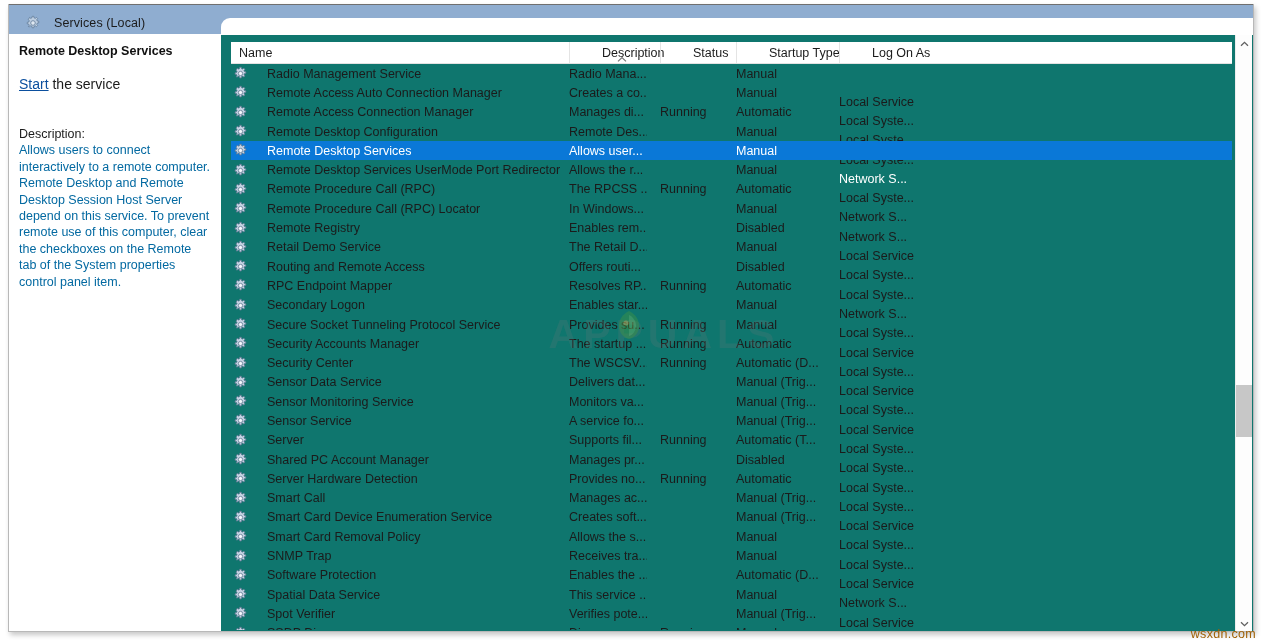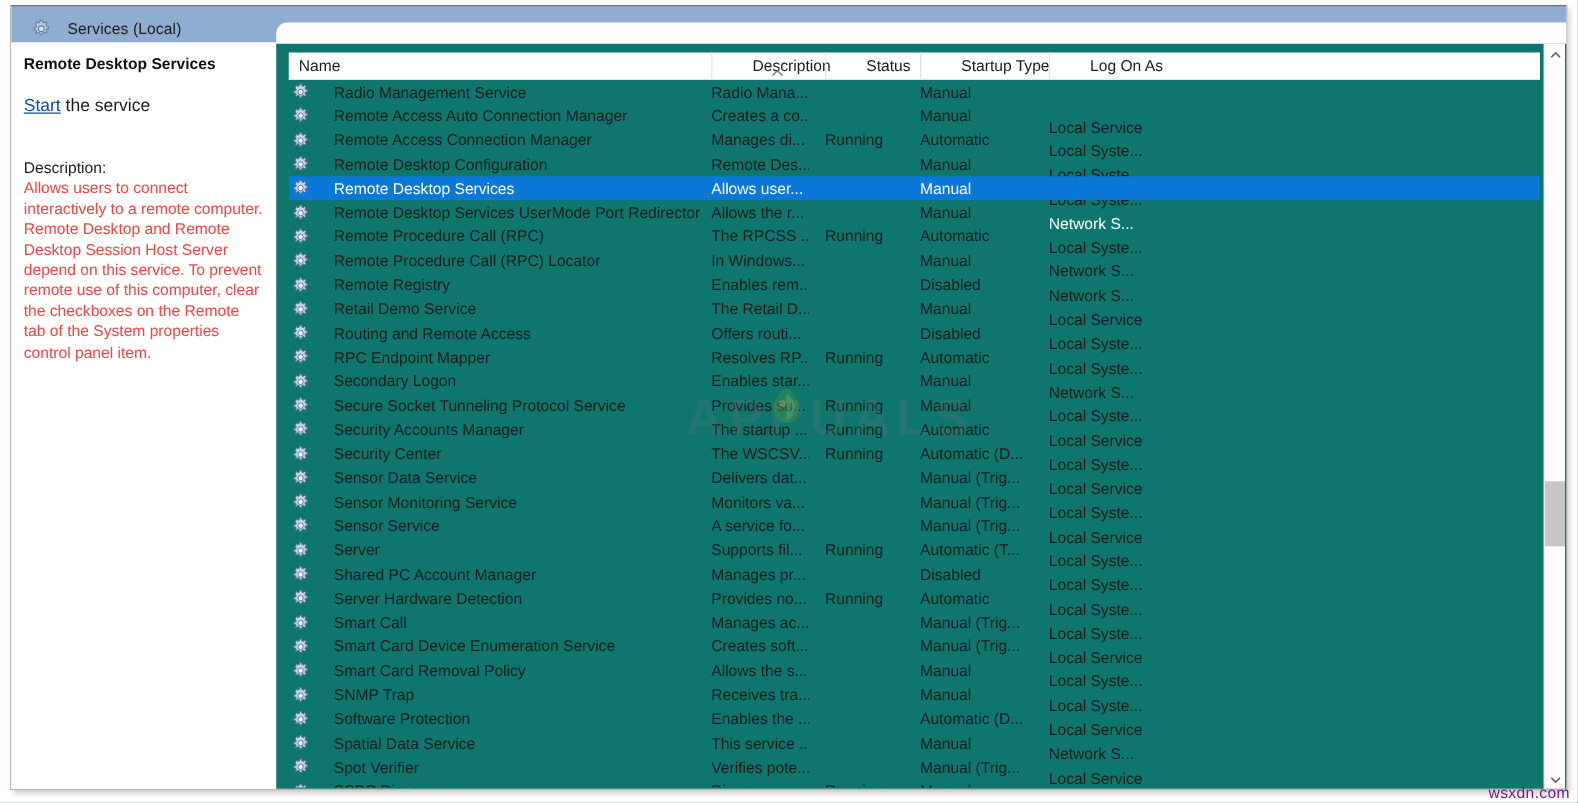--- a/index.html
+++ b/index.html
@@ -112,21 +112,21 @@
     text-decoration: underline;
     cursor: pointer;
   }
   .lp-desc-label {
     font-size: 12.5px;
     color: #1b1b1b;
     line-height: 16.4px;
   }
   .lp-desc-body {
     font-size: 12.5px;
-    color: #ef4444;
+    color: #0369a1;
     line-height: 16.4px;
     width: 192px;
   }
 
   
   .list-pane {
     position: absolute;
     left: 212px;
     top: 31px;
     width: 1034px;
@@ -285,21 +285,21 @@
     top: 3px;
     width: 26px;
     height: 30px;
     opacity: 0.38;
   }
   .wm-wsxdn {
     position: absolute;
     right: 6px;
     bottom: 1px;
     font-size: 12.5px;
-    color: #701a75;
+    color: #a16207;
     letter-spacing: 0.3px;
     font-family: "Liberation Sans", sans-serif;
     z-index: 6;
   }
 </style>
 </head>
 <body>
 
 <div id="root">
 

